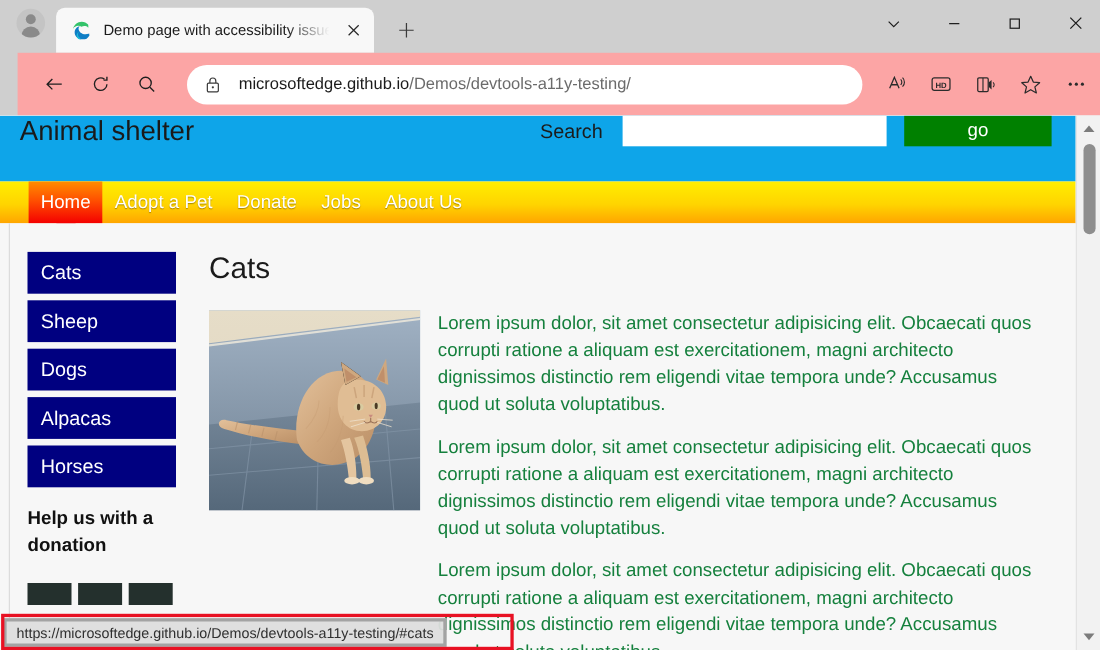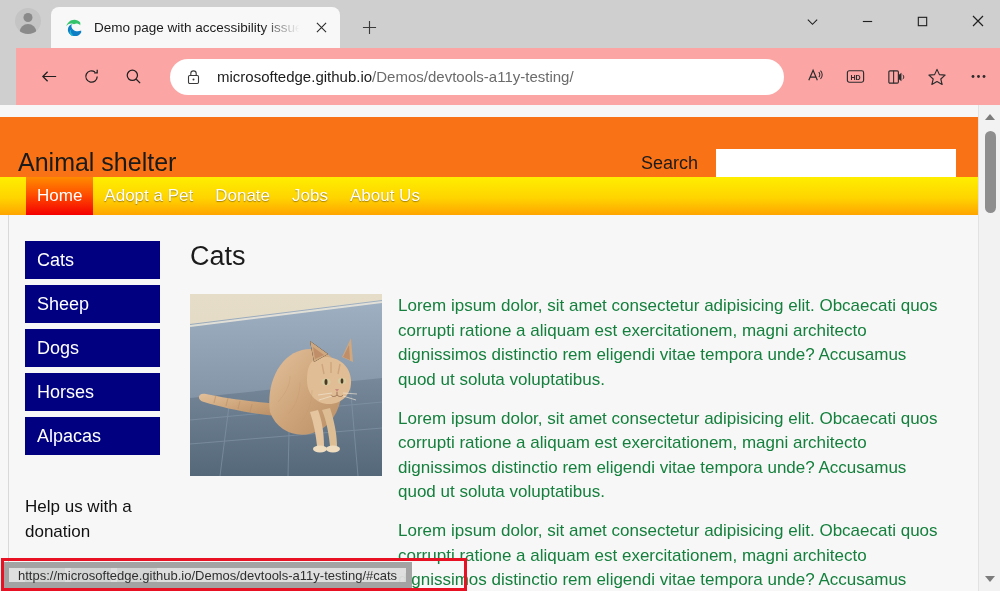--- a/index.html
+++ b/index.html
@@ -198,25 +198,24 @@
     left: 0; top: 0;
     width: 978px;
     height: 486px;
     background: #f7f7f7;
     overflow: hidden;
   }
 
   
   .site-header {
     height: 60px;
-    background: #f97316;
-    display: flex;
-    align-items: flex-end;
+    background: #0ea5e9;
+    display: flex;
+    align-items: flex-start;
     padding: 0 22px 0 18px;
-    margin-top: 12px;
   }
   .site-title {
     font-size: 25px;
     color: #1a1a1a;
     font-weight: 400;
     flex: 0 0 auto;
   }
   .search-wrap {
     margin-left: auto;
     display: flex;
@@ -313,24 +312,24 @@
     background: #000080;
     color: #ffffff;
     font-size: 18px;
     line-height: 38px;
     padding-left: 12px;
     margin-bottom: 6px;
     text-decoration: none;
     cursor: pointer;
   }
   .donation-head {
-    margin-top: 40px;
+    margin-top: 16px;
     width: 145px;
     font-size: 17px;
-    font-weight: normal;
+    font-weight: bold;
     color: #111111;
     line-height: 1.45;
   }
   .donate-row {
     margin-top: 22px;
     display: flex;
     gap: 6px;
   }
   .donate-chip {
     width: 40px; height: 20px;
@@ -407,21 +406,21 @@
     background: #8e8e8e;
   }
 
   
   .statusbar {
     position: absolute;
     left: 3px;
     bottom: 3px;
     height: 26px;
     background: #ddddddf2;
-    border: 6px solid #a3a3a3;
+    border: 3px solid #a3a3a3;
     display: flex;
     align-items: center;
     padding: 0 9px;
     font-size: 13px;
     color: #2f2f2f;
     white-space: nowrap;
     max-width: 600px;
     z-index: 6;
   }
   .status-highlight {
@@ -564,39 +563,40 @@
   </div>
 
   <div class="viewport">
     <div class="page">
 
       <div class="site-header">
         <div class="site-title">Animal shelter</div>
         <div class="search-wrap">
           <span class="search-label">Search</span>
           <input class="search-input" type="text" placeholder="" style="">
+          <button class="go-btn">go</button>
         </div>
       </div>
 
       <div class="site-nav">
         <div class="nav-item active">Home</div>
         <div class="nav-item">Adopt a Pet</div>
         <div class="nav-item">Donate</div>
         <div class="nav-item">Jobs</div>
         <div class="nav-item">About Us</div>
       </div>
 
       <div class="site-body">
 
         <div class="sidebar">
           <a class="side-btn">Cats</a>
           <a class="side-btn">Sheep</a>
           <a class="side-btn">Dogs</a>
+          <a class="side-btn">Alpacas</a>
           <a class="side-btn">Horses</a>
-          <a class="side-btn">Alpacas</a>
           <div class="donation-head">Help us with a donation</div>
           <div class="donate-row">
             <div class="donate-chip"></div>
             <div class="donate-chip"></div>
             <div class="donate-chip"></div>
           </div>
         </div>
 
         <div class="content">
           <h2>Cats</h2>

